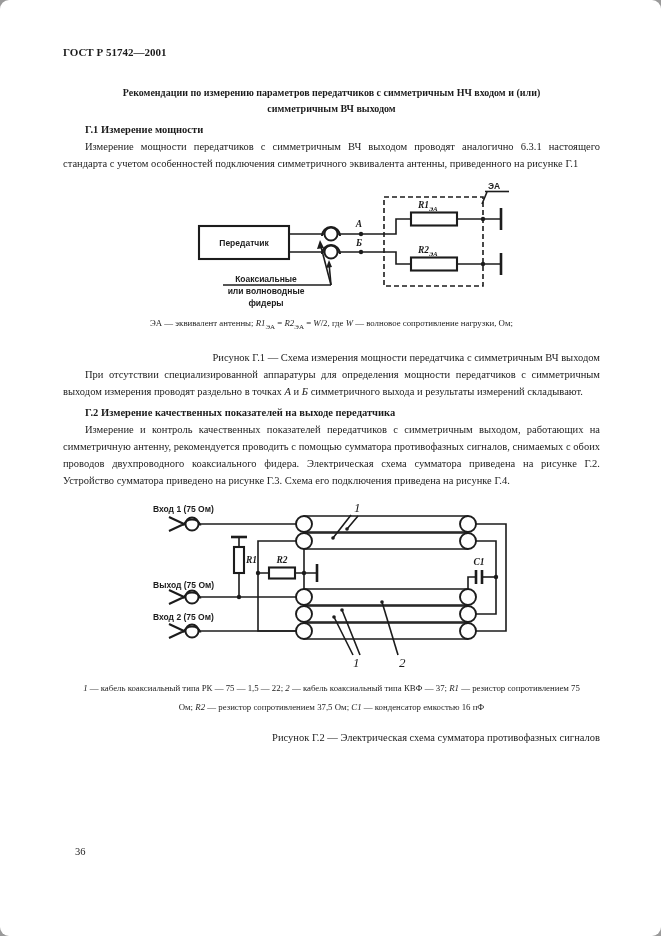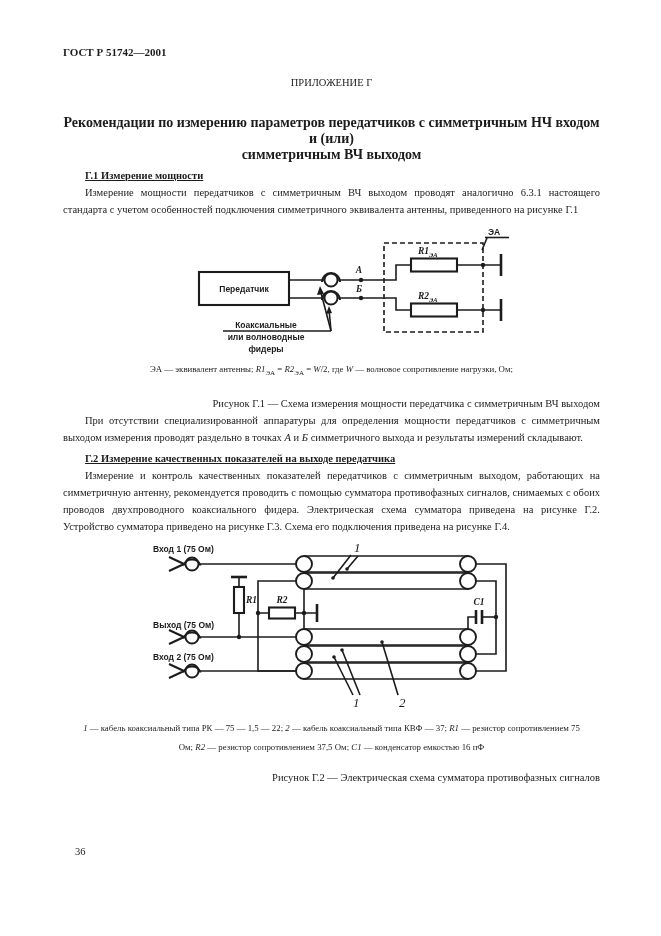--- a/index.html
+++ b/index.html
@@ -1,28 +1,28 @@
 <!DOCTYPE html>
 <html><head>
 <meta charset="utf-8">
 <style>
   html,body{margin:0;padding:0;background:#9a9a9a;}
   .page{position:relative;width:661px;height:936px;margin:0 auto;background:#ffffff;
         box-sizing:border-box;padding:44px 61px 0 63px;color:#1c1c1c;
-        font-family:"Liberation Serif",serif;font-size:10.5px;line-height:17px;}
+        font-family:"Liberation Serif",serif;font-size:10.5px;line-height:17px;border-radius:9px;}
   .hdr{font-weight:bold;font-size:11px;}
   .center{text-align:center;}
   .apx{margin-top:13px;}
   .apxnote{margin-top:0;}
-  .title{margin-top:24px;font-weight:bold;font-size:14px;line-height:16px;}
-  .heading{font-weight:bold;margin-top:4px;text-indent:22px;text-decoration:underline;}
+  .title{margin-top:24px;font-weight:bold;font-size:10px;line-height:16px;}
+  .heading{font-weight:bold;margin-top:4px;text-indent:22px;}
   p.body{margin:0;text-align:justify;text-indent:22px;}
   .figwrap{margin-top:4px;}
   .fig1{margin-left:108px;}
-  .fig2{margin-left:88px;margin-top:4px;}
+  .fig2{margin-left:88px;margin-top:10px;}
   svg{display:block;}
   .legend{font-size:8.8px;line-height:19px;text-align:center;margin:2px auto 0;max-width:505px;}
   .cap{margin-top:12px;text-align:right;}
   .g2block{}
   .it{font-style:italic;}
   .sb{font-size:7px;vertical-align:sub;}
   .pgnum{position:absolute;left:75px;top:843px;}
   
   .w{stroke:#1c1c1c;stroke-width:1.6;fill:none;}
   .wb{stroke:#1c1c1c;stroke-width:2.1;fill:none;}
@@ -35,21 +35,20 @@
   .isub{font:bold italic 6.5px "Liberation Serif",serif;fill:#1c1c1c;}
   .num{font:italic 13px "Liberation Serif",serif;fill:#1c1c1c;}
 </style>
 </head>
 <body>
 
 <div class="page">
 
   <div class="hdr">ГОСТ Р 51742—2001</div>
 
-  <div class="center apx">ПРИЛОЖЕНИЕ Г</div>
 
   <div class="center title">
     <div>Рекомендации по измерению параметров передатчиков с симметричным НЧ входом и (или)</div>
     <div>симметричным ВЧ выходом</div>
   </div>
 
   <div class="heading">Г.1  Измерение мощности</div>
   <p class="body">Измерение мощности передатчиков с симметричным ВЧ выходом проводят аналогично 6.3.1 настоящего стандарта с учетом особенностей подключения симметричного эквивалента антенны, приведенного на рисунке Г.1</p>
 
   <div class="figwrap fig1">

